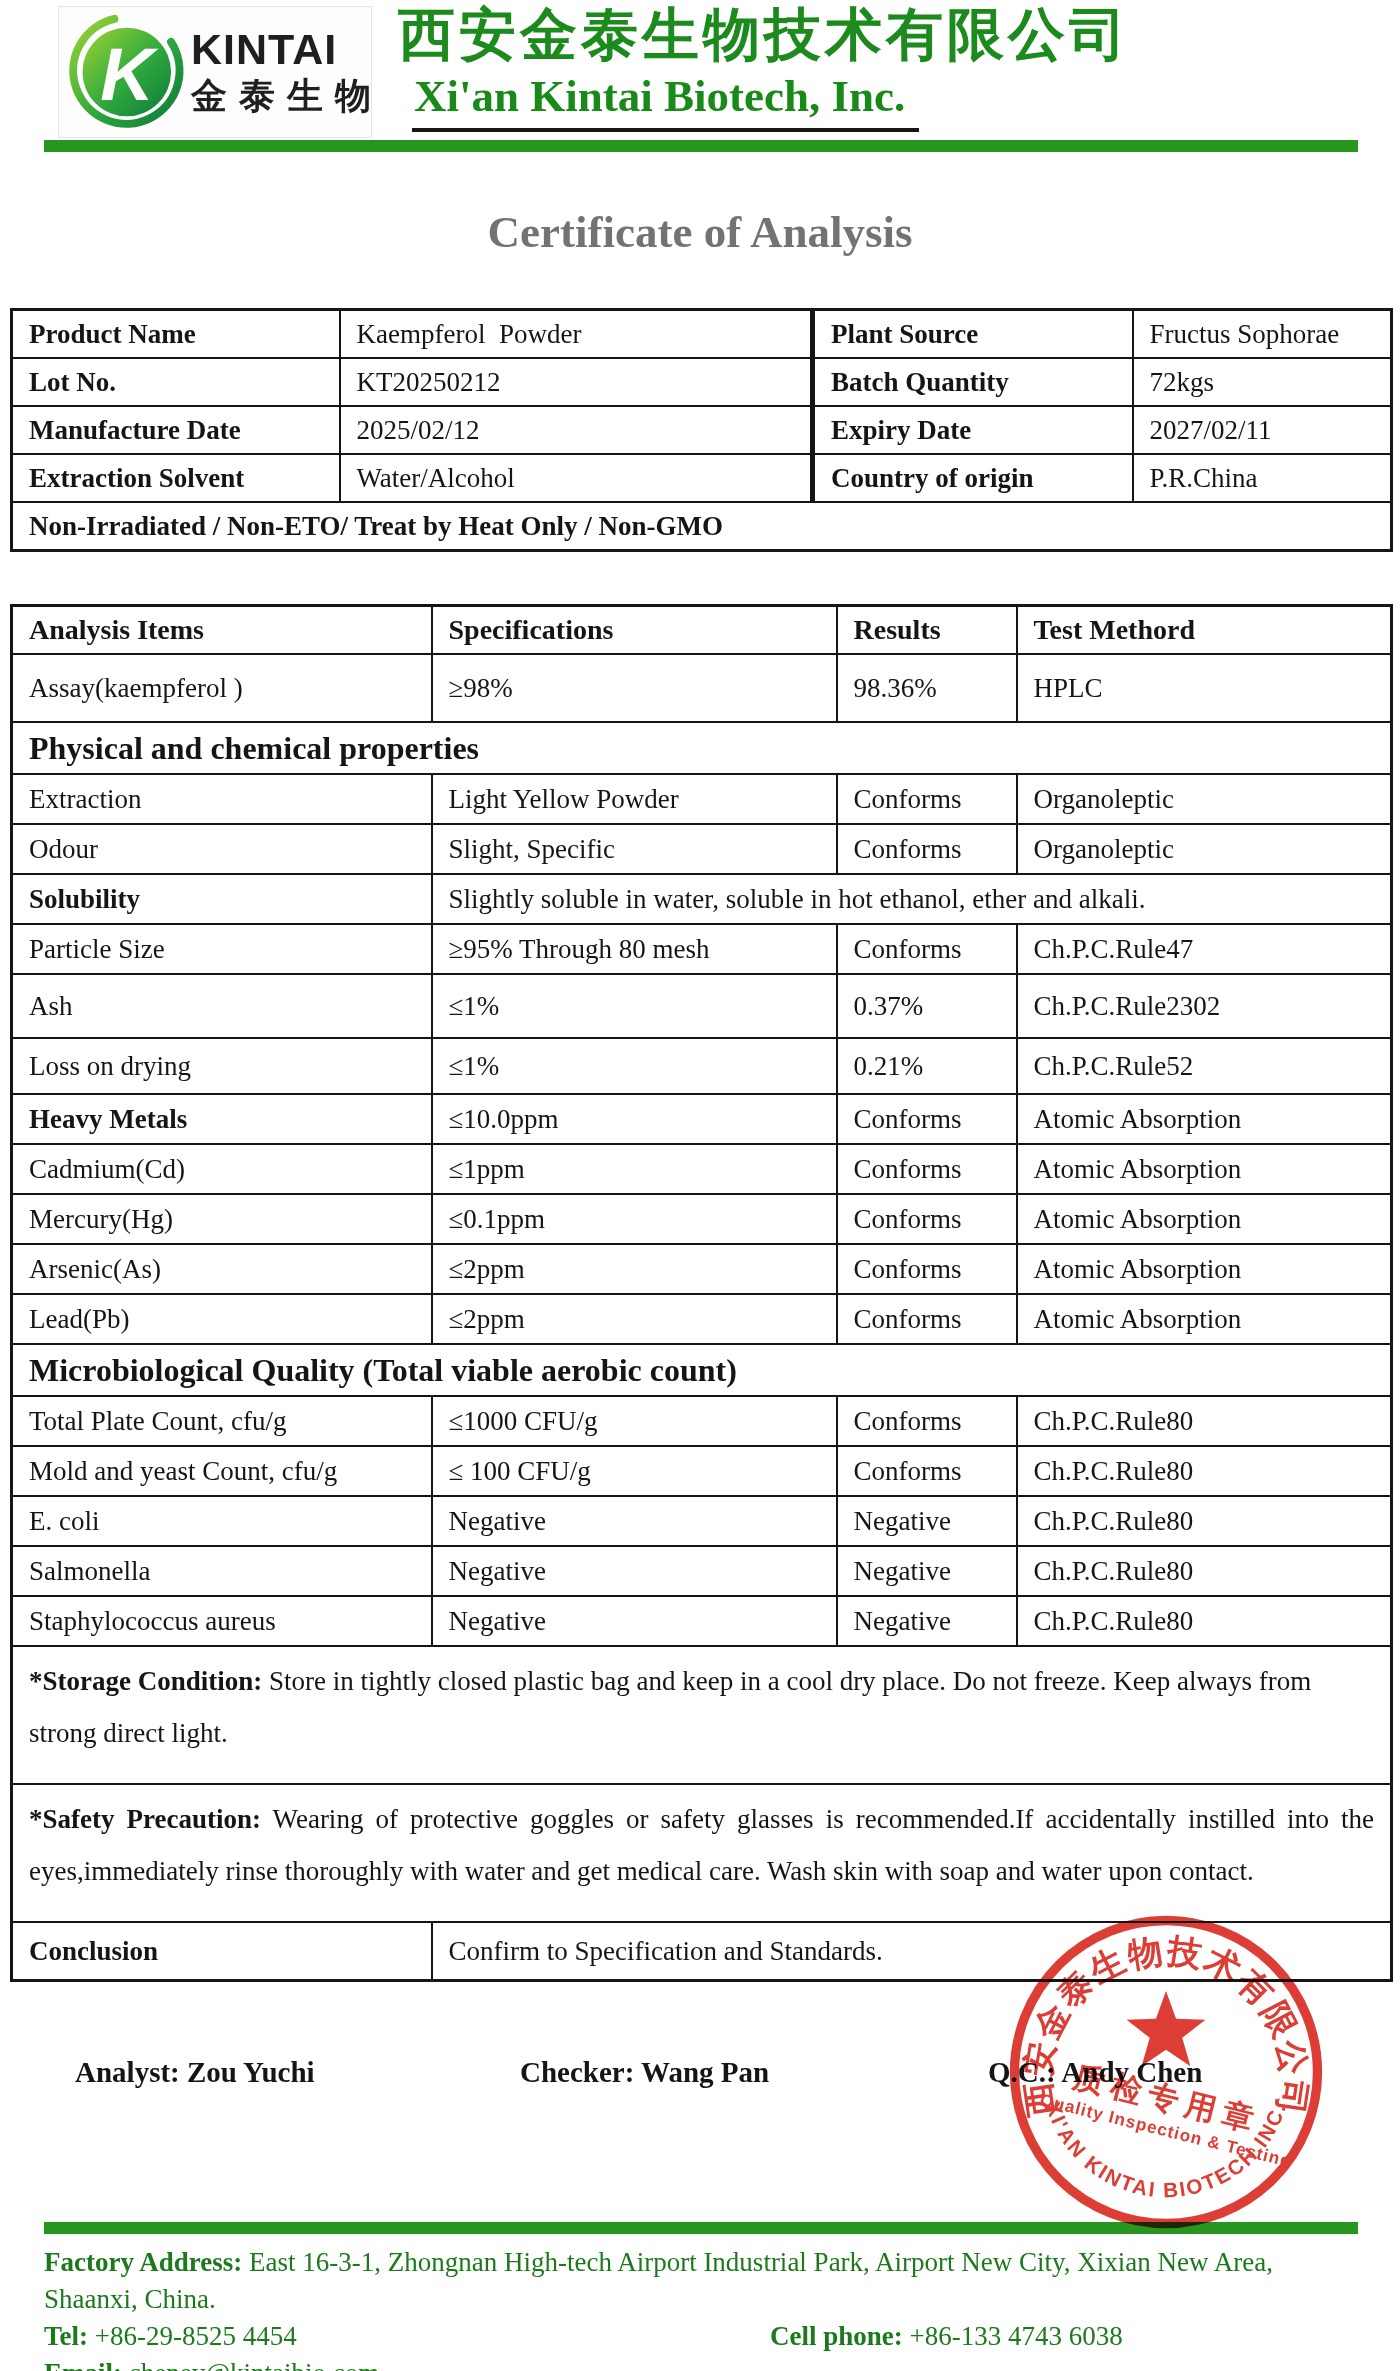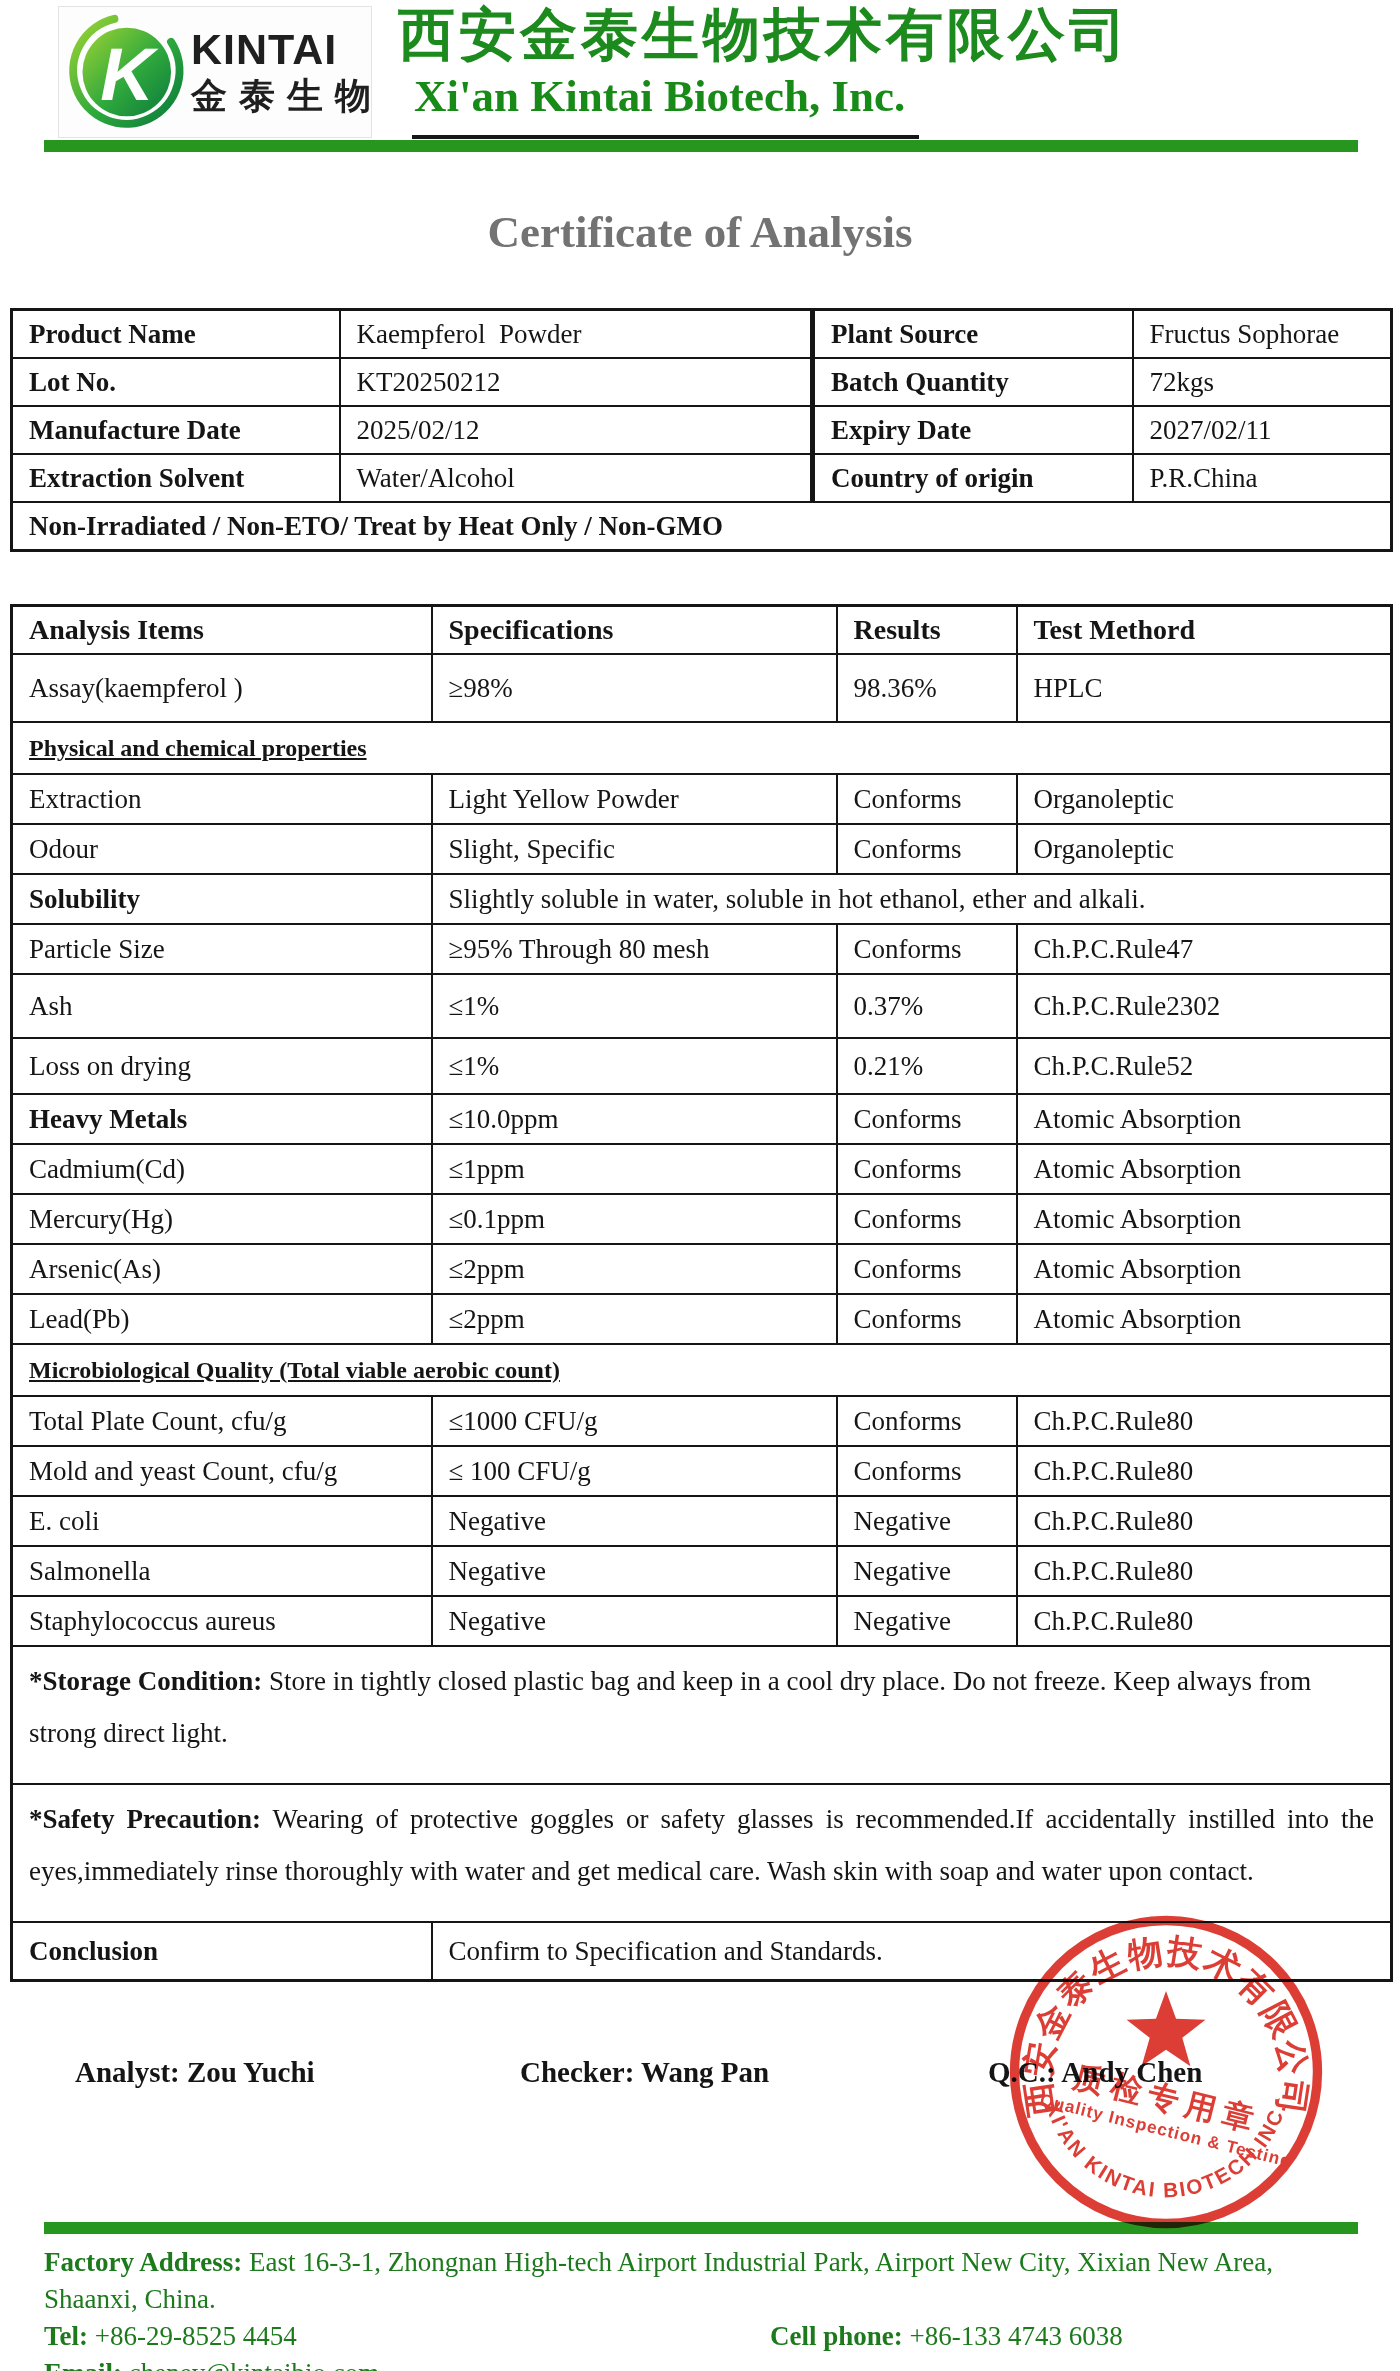--- a/index.html
+++ b/index.html
@@ -17,21 +17,21 @@
   .logo-words{
     display:flex;flex-direction:column;justify-content:center;margin-left:2px;
     font-family:"Liberation Sans","DejaVu Sans",sans-serif;color:#1f1f1f;
   }
   .logo-brand{font-size:43px;font-weight:bold;letter-spacing:1px;line-height:1.12;}
   .logo-brand-cn{font-size:36px;font-weight:bold;letter-spacing:12px;line-height:1.3;white-space:nowrap;}
   .company-block{position:absolute;left:398px;top:2px;width:990px;}
   .company-cn{font-size:57px;line-height:66px;color:#1d8a1d;font-weight:600;letter-spacing:4px;white-space:nowrap;}
   .company-en{
     display:inline-block;font-size:45px;line-height:56px;color:#178a17;font-weight:bold;
-    border-bottom:4px solid #161616;padding:0 14px 11px 2px;margin-left:14px;white-space:nowrap;
+    border-bottom:4px solid #161616;padding:0 14px 4px 2px;margin-left:14px;white-space:nowrap;
   }
   .green-rule{height:12px;background:#27961f;margin:0 42px 0 44px;}
   
   .title{margin:54px 0 0 0;text-align:center;font-size:45px;font-weight:bold;color:#737373;}
   
   table{border-collapse:collapse;table-layout:fixed;}
   .product-table{margin:50px 0 0 10px;width:1380px;font-size:27px;border:3px solid #151515;}
   .product-table td{
     border:2px solid #151515;height:42px;padding:2px 6px 2px 16px;
     vertical-align:middle;white-space:pre-wrap;overflow:hidden;
@@ -39,21 +39,21 @@
   .product-table td.lbl{font-weight:bold;}
   .product-table td.mid{border-left:5px solid #151515;}
   .product-table td.note-cell{font-weight:bold;}
   
   .analysis-table{margin:52px 0 0 10px;width:1380px;font-size:27px;border:3px solid #151515;}
   .analysis-table th,.analysis-table td{
     border:2px solid #151515;padding:2px 8px 2px 16px;vertical-align:middle;text-align:left;overflow:hidden;
   }
   .analysis-table th{font-weight:bold;font-size:28px;height:42px;}
   .analysis-table td{height:44px;}
-  .analysis-table td.sec{font-weight:bold;font-size:24px;height:46px;text-decoration:underline;}
+  .analysis-table td.sec{font-weight:bold;font-size:32px;height:46px;}
   .analysis-table td.b,.analysis-table span.b{font-weight:bold;}
   .r-assay td{height:62px;}
   .r-ash td{height:58px;}
   .r-loss td{height:50px;}
   .r-micro td{height:50px;}
   .r-storage td,.r-safety td{line-height:52px;padding-top:8px;padding-bottom:24px;height:auto;}
   .r-safety td{text-align:justify;padding-right:16px;}
   .r-conclusion td{height:52px;}
   
   .sign-block{position:relative;height:240px;}

